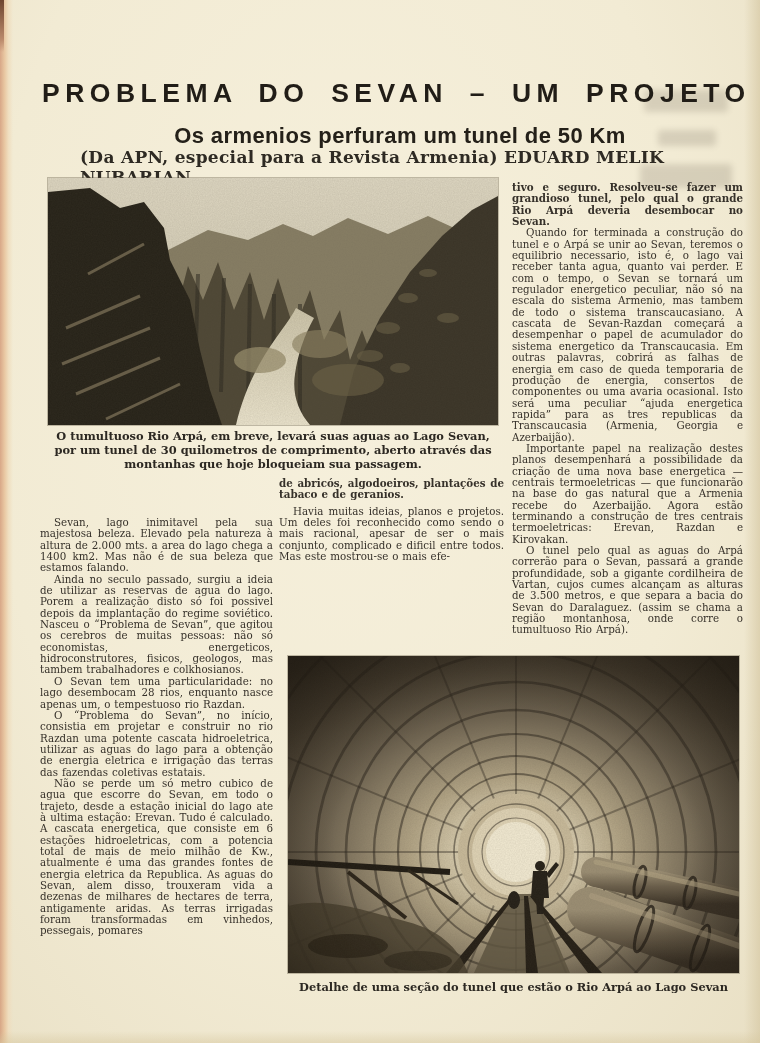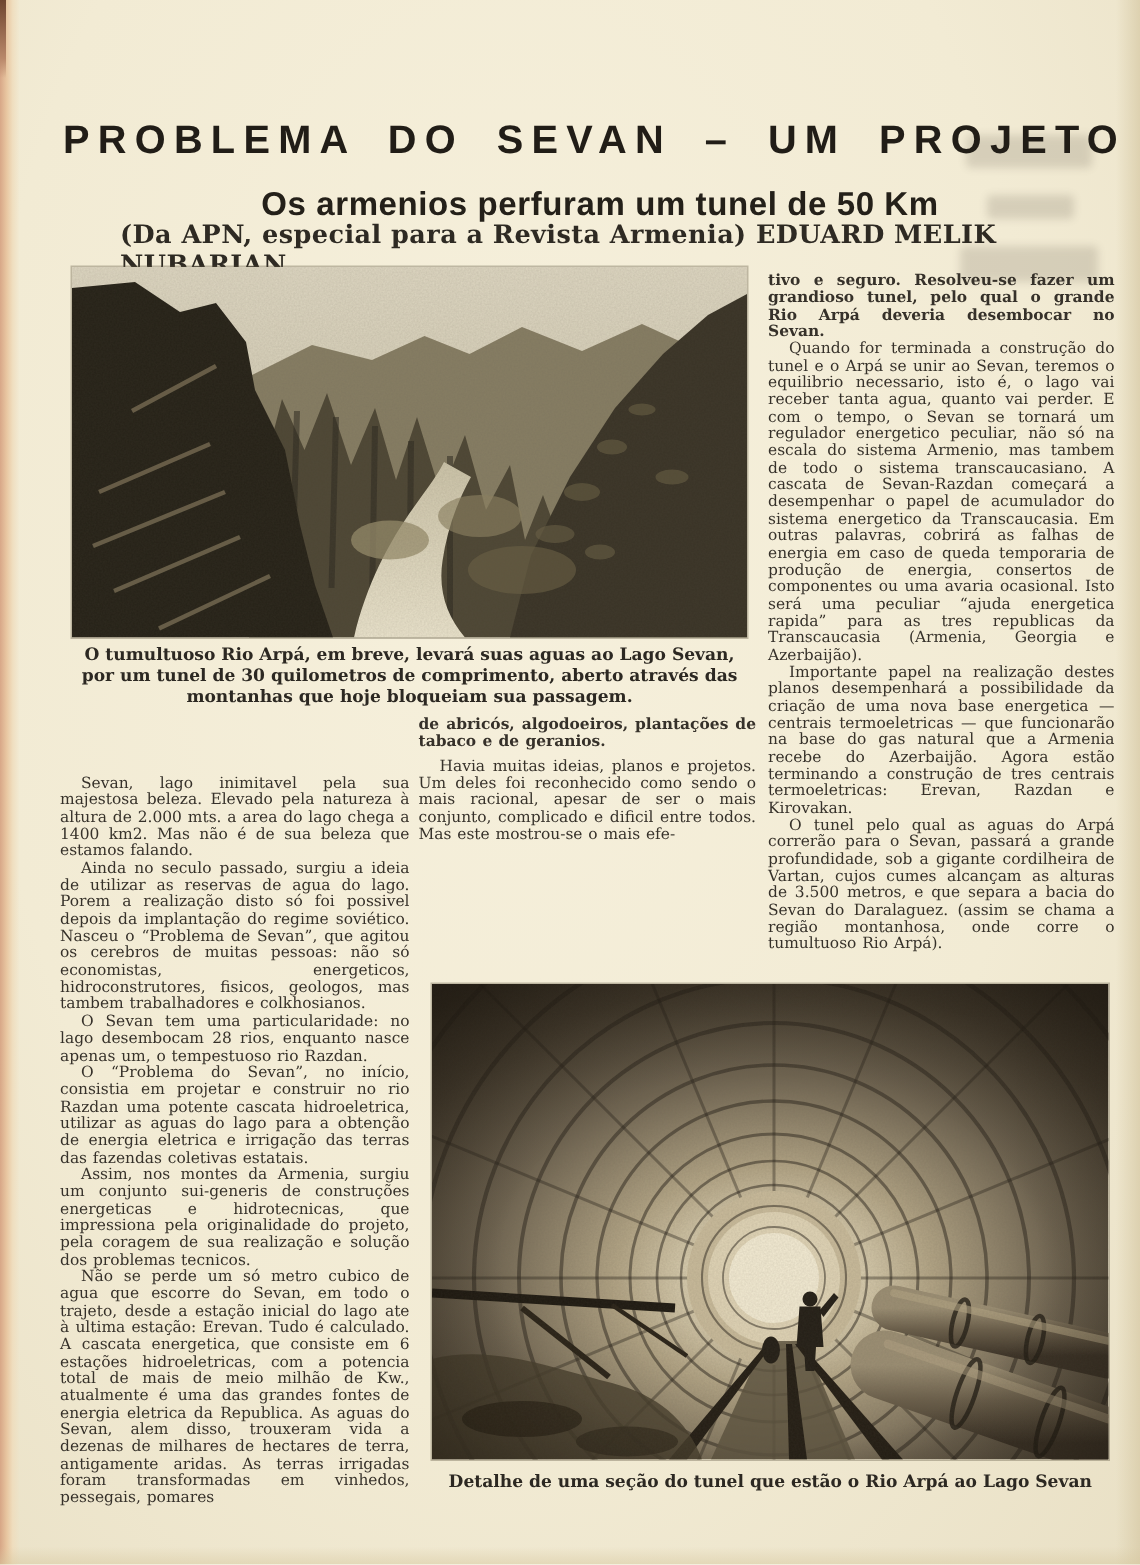--- a/index.html
+++ b/index.html
@@ -123,21 +123,20 @@
 </svg>
 </div>
 
 <div class="caption caption-top">O tumultuoso Rio Arpá, em breve, levará suas aguas ao Lago Sevan, por um tunel de 30 quilometros de comprimento, aberto através das montanhas que hoje bloqueiam sua passagem.</div>
 
 <div class="col col-left">
     <p>Sevan, lago inimitavel pela sua majestosa beleza. Elevado pela natureza à altura de 2.000 mts. a area do lago chega a 1400 km2.  Mas não é de sua beleza que estamos falando.</p>
     <p>Ainda no seculo passado, surgiu a ideia de utilizar as reservas de agua do lago.  Porem a realização disto só foi possivel depois da implantação do regime soviético. Nasceu o “Problema de Sevan”, que agitou os cerebros de muitas pessoas: não só economistas, energeticos, hidroconstrutores, fisicos, geologos, mas tambem trabalhadores e colkhosianos.</p>
     <p>O Sevan tem uma particularidade: no lago desembocam 28 rios, enquanto nasce apenas um, o tempestuoso rio Razdan.</p>
     <p>O “Problema do Sevan”, no início, consistia em projetar e construir no rio Razdan uma potente cascata hidroeletrica, utilizar as aguas do lago para a obtenção de energia eletrica e irrigação das terras das fazendas coletivas estatais.</p>
-    <p>Assim, nos montes da Armenia, surgiu um conjunto sui-generis de construções energeticas e hidrotecnicas, que impressiona pela originalidade do projeto, pela coragem de sua realização e solução dos problemas tecnicos.</p>
     <p>Não se perde um só metro cubico de agua que escorre do Sevan, em todo o trajeto, desde a estação inicial do lago ate à ultima estação: Erevan.  Tudo é calculado.  A cascata energetica, que consiste em 6 estações hidroeletricas, com a potencia total de mais de meio milhão de Kw., atualmente é uma das grandes fontes de energia eletrica da Republica. As aguas do Sevan, alem disso, trouxeram vida a dezenas de milhares de hectares de terra, antigamente aridas. As terras irrigadas foram transformadas em vinhedos, pessegais, pomares</p>
   </div>
 <div class="col col-mid">
     <p>de abricós, algodoeiros, plantações de tabaco e de geranios.</p>
     <p>Havia muitas ideias, planos e projetos. Um deles foi reconhecido como sendo o mais racional, apesar de ser o mais conjunto, complicado e dificil entre todos. Mas este mostrou-se o mais efe-</p>
   </div>
 <div class="col col-right">
     <p>tivo e seguro.  Resolveu-se fazer um grandioso tunel, pelo qual o grande Rio Arpá deveria desembocar no Sevan.</p>
     <p>Quando for terminada a construção do tunel e o Arpá se unir ao Sevan, teremos o equilibrio necessario, isto é, o lago vai receber tanta agua, quanto vai perder. E com o tempo, o Sevan se tornará um regulador energetico peculiar, não só na escala do sistema Armenio, mas tambem de todo o sistema transcaucasiano. A cascata de Sevan-Razdan começará a desempenhar o papel de acumulador do sistema energetico da Transcaucasia.  Em outras palavras, cobrirá as falhas de energia em caso de queda temporaria de produção de energia, consertos de componentes ou uma avaria ocasional.  Isto será uma peculiar “ajuda energetica rapida” para as tres republicas da Transcaucasia (Armenia, Georgia e Azerbaijão).</p>
     <p>Importante papel na realização destes planos desempenhará a possibilidade da criação de uma nova base energetica — centrais termoeletricas — que funcionarão na base do gas natural que a Armenia recebe do Azerbaijão. Agora estão terminando a construção de tres centrais termoeletricas: Erevan, Razdan e Kirovakan.</p>

